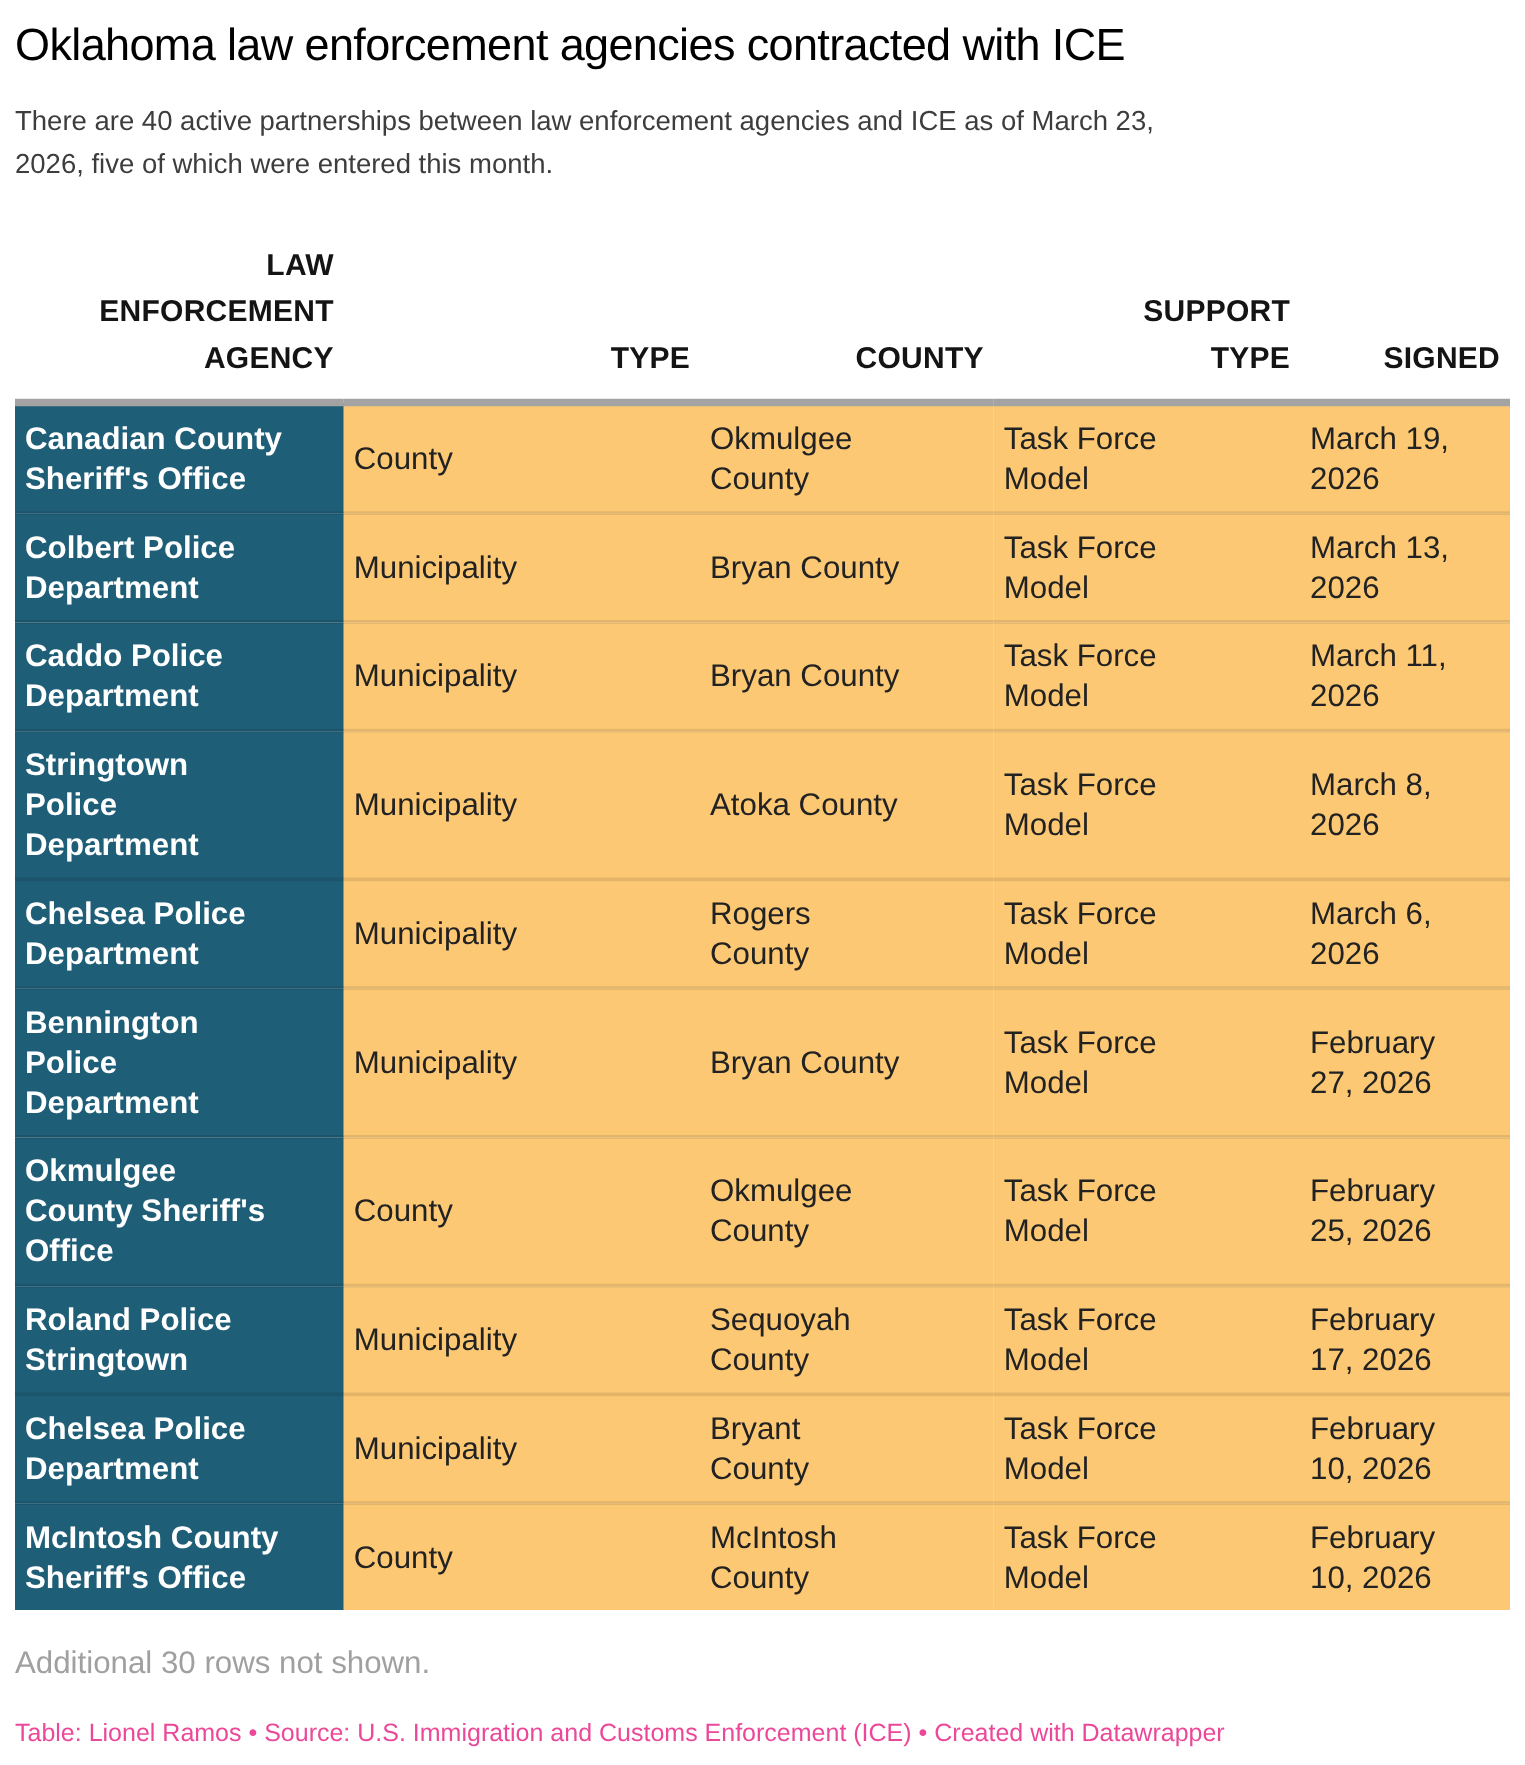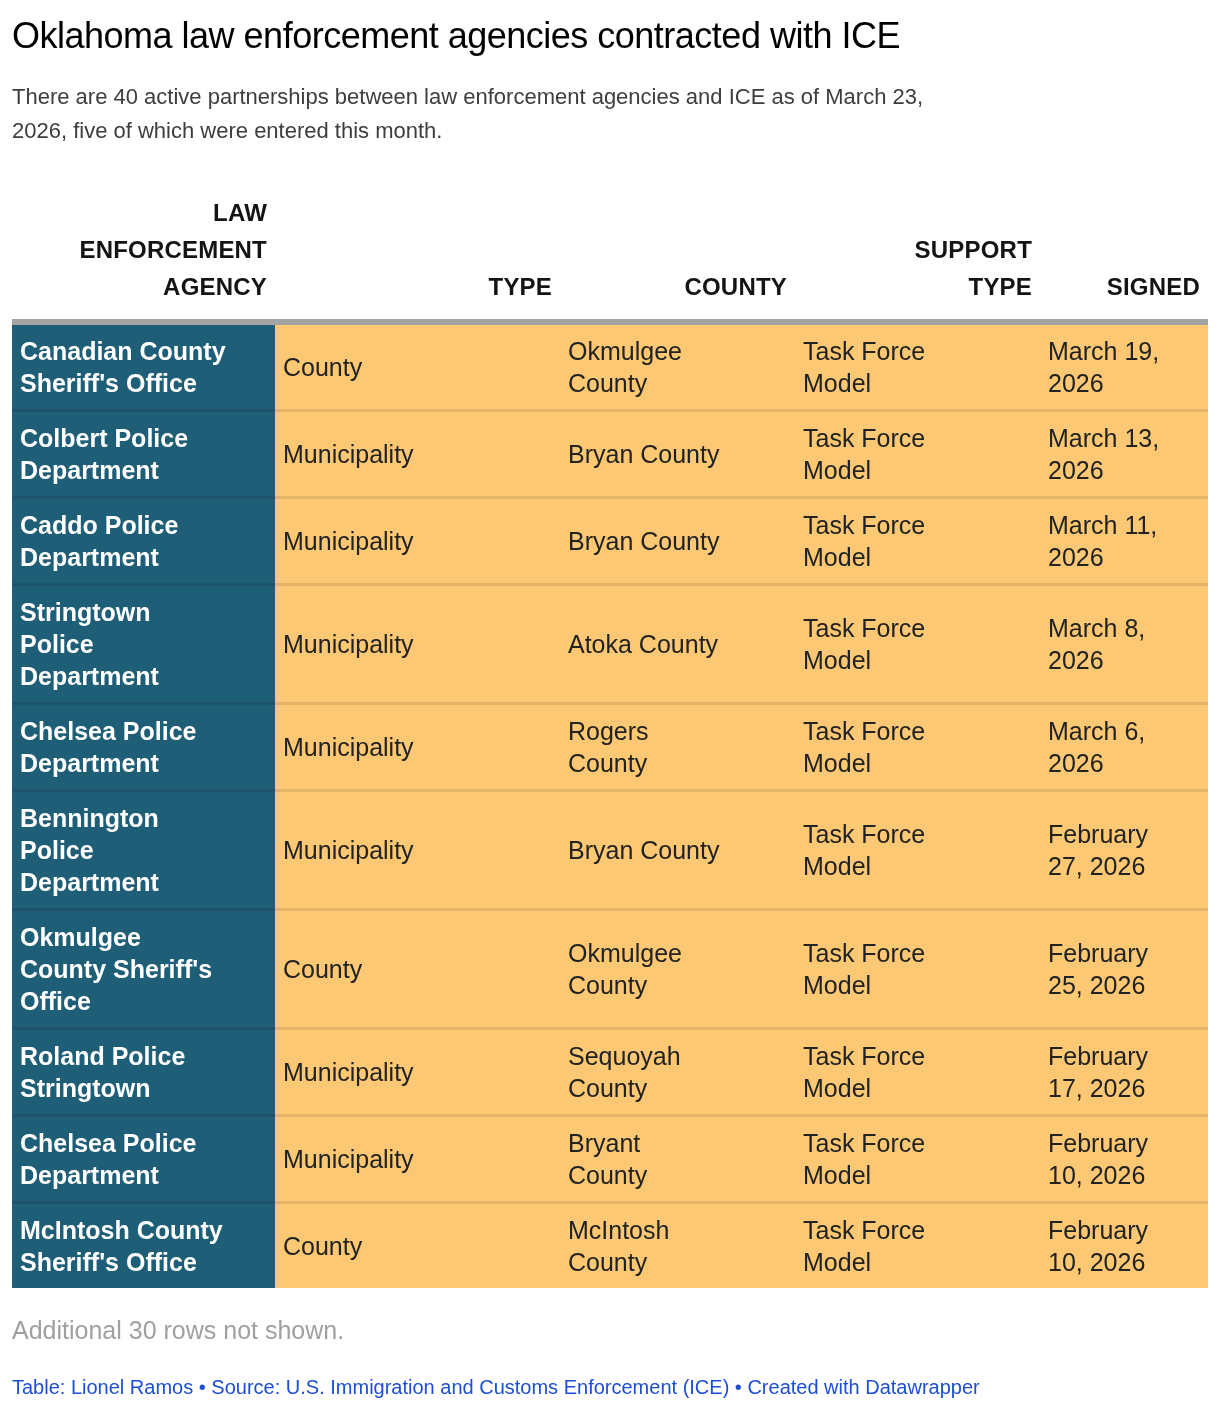--- a/index.html
+++ b/index.html
@@ -79,21 +79,21 @@
   .note {
     margin: 26px 0 15px 0;
     font-size: 25px;
     line-height: 32px;
     color: #a0a0a0;
   }
   .byline {
     margin: 28px 0 0 0;
     font-size: 20px;
     line-height: 26px;
-    color: #1d4ed8;
+    color: #ec4899;
   }
 </style>
 </head>
 <body>
 
 <div class="page">
 
   <h1 class="title">Oklahoma law enforcement agencies contracted with ICE</h1>
 
   <p class="subtitle">There are 40 active partnerships between law enforcement agencies and ICE as of March 23,

